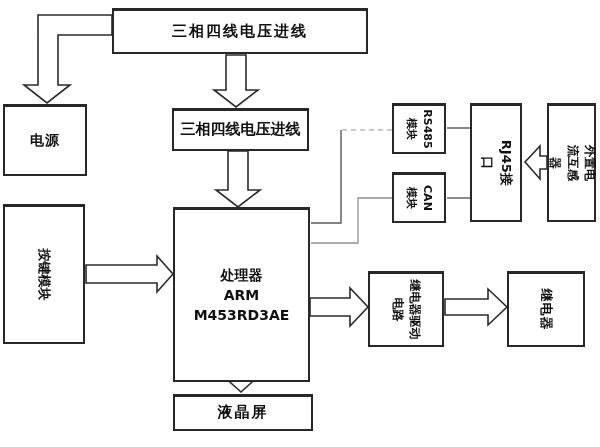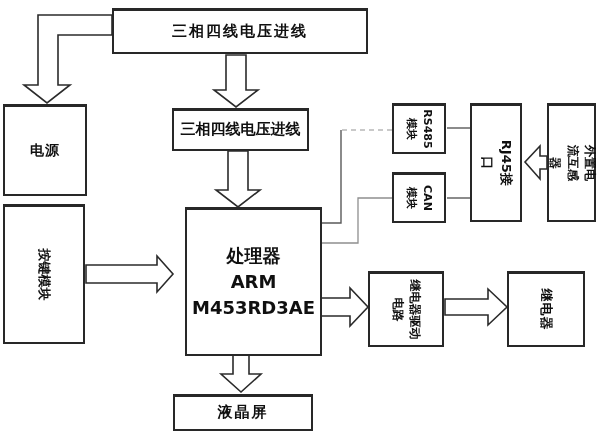--- a/index.html
+++ b/index.html
@@ -11,24 +11,24 @@
   .box{
     position:absolute;box-sizing:border-box;background:#ffffff;
     border:2px solid #282828;border-top-width:3px;
     display:flex;align-items:center;justify-content:center;
     color:#101010;font-weight:bold;text-align:center;
   }
   .box .lbl{white-space:pre-line;line-height:1.45;}
   .box .rot{transform:rotate(90deg);transform-origin:center center;}
   
   .b-mains   {left:112px;top:8px;  width:256px;height:46px;font-size:15px;letter-spacing:2px;}
-  .b-power   {left:3px;  top:104px;width:84px; height:92px;font-size:14px;letter-spacing:1px;}
+  .b-power   {left:3px;  top:104px;width:84px; height:72px;font-size:14px;letter-spacing:1px;}
   .b-signal  {left:172px;top:108px;width:137px;height:43px;font-size:15px;}
   .b-keypad  {left:3px;  top:204px;width:82px; height:140px;font-size:13px;}
-  .b-cpu     {left:173px;top:207px;width:137px;height:149px;font-size:18px;margin-left:12px;}
+  .b-cpu     {left:173px;top:207px;width:137px;height:175px;font-size:14px;}
   .b-rs485   {left:392px;top:103px;width:54px; height:51px;font-size:11px;}
   .b-can     {left:392px;top:172px;width:54px; height:51px;font-size:11px;}
   .b-rj45    {left:470px;top:103px;width:52px; height:119px;font-size:13px;}
   .b-ct      {left:547px;top:103px;width:49px; height:119px;font-size:12px;}
   .b-rdrv    {left:368px;top:271px;width:76px; height:76px;font-size:12px;}
   .b-relay   {left:507px;top:271px;width:78px; height:76px;font-size:13px;letter-spacing:1px;}
   .b-lcd     {left:173px;top:394px;width:140px;height:37px;font-size:15px;letter-spacing:2px;}
   .blockarrow{fill:#ffffff;stroke:#2b2b2b;stroke-width:1.6;stroke-linejoin:miter;}
   .thinline  {fill:none;stroke:#5a5a5a;stroke-width:1.4;}
   .graylite  {fill:none;stroke:#8f8f8f;stroke-width:1.3;}

